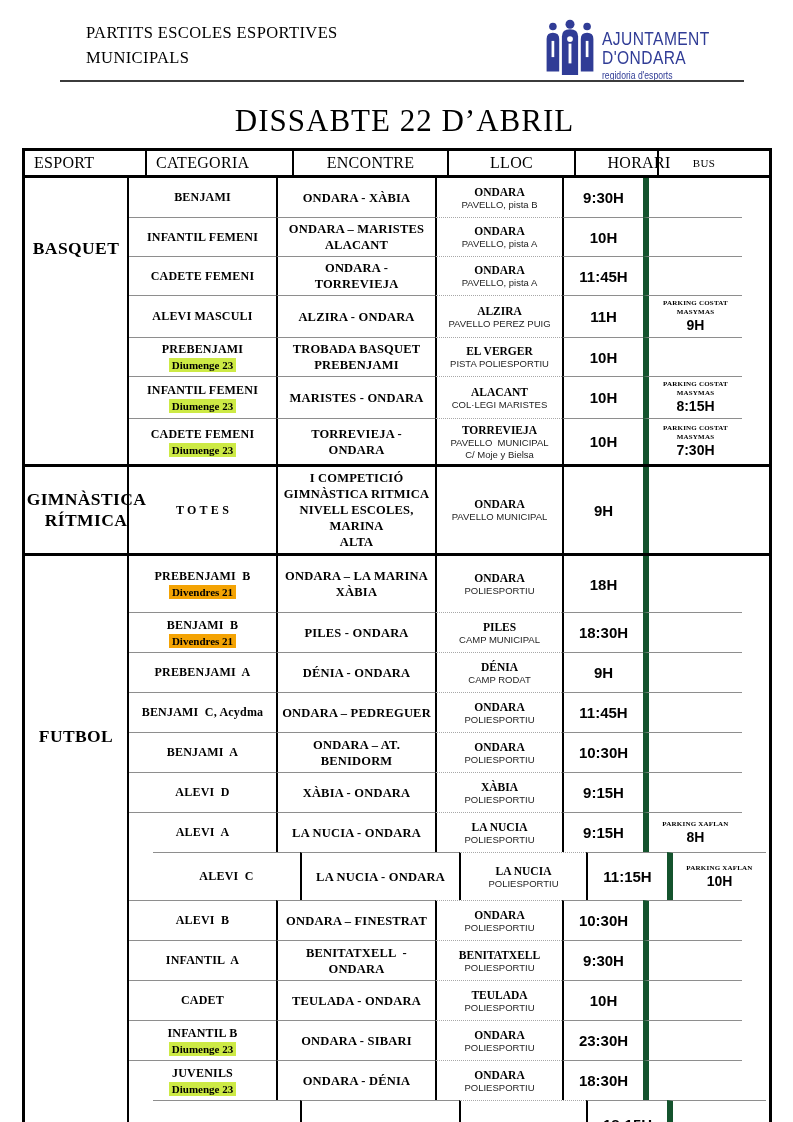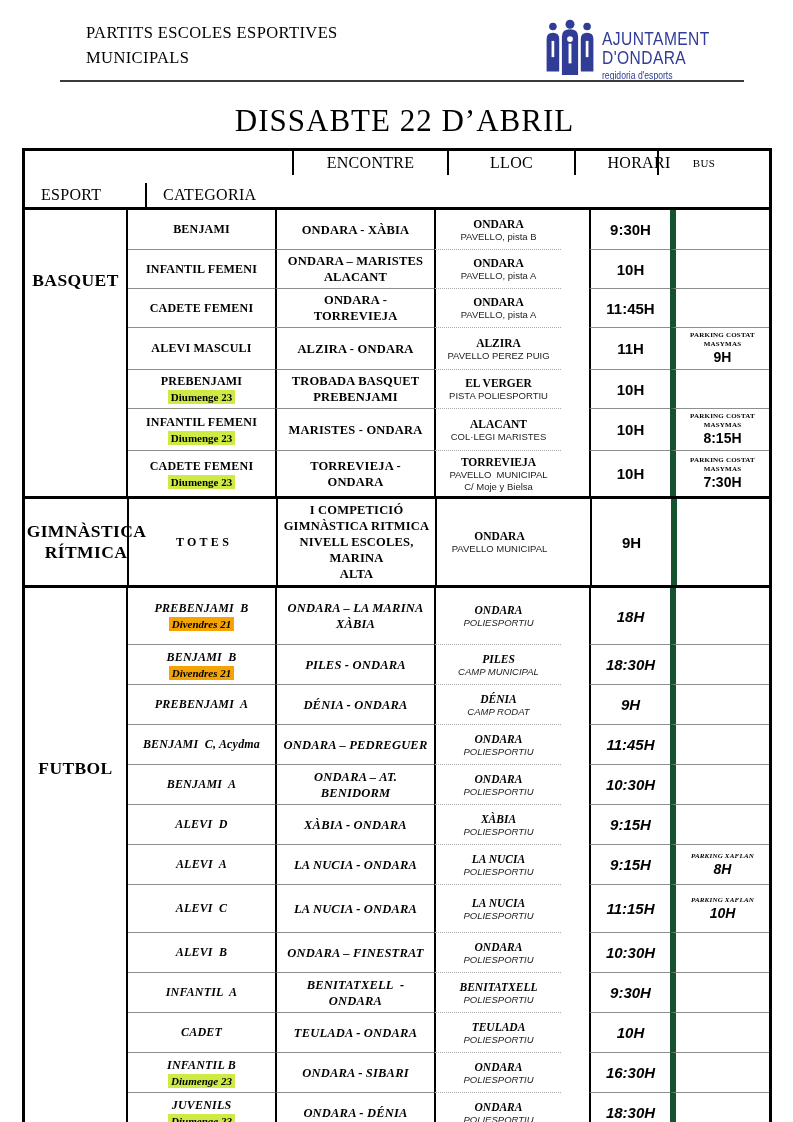--- a/index.html
+++ b/index.html
@@ -21,21 +21,21 @@
 
   .date-title { position:absolute; top:95px; left:0; width:793px; text-align:center;
                 font-size:31px; letter-spacing:1px; font-weight:normal; margin:8px; }
 
   
   .sched-table { position:absolute; top:148px; left:22px; width:750px; border:3px solid #000; box-sizing:border-box; background:#fff; }
 
   .thead { display:flex; border-bottom:3px solid #000; }
   .hcell { box-sizing:border-box; display:flex; align-items:center; justify-content:center;
            height:24px; font-size:16px; letter-spacing:.3px; }
-  .hcell.left { justify-content:flex-start; padding-left:16px;margin-top:32px; }
+  .hcell.left { justify-content:flex-start; padding-left:9px; }
   .c-esport   { width:120px; }
   .c-categoria{ width:147px; }
   .c-encontre { width:155px; }
   .c-lloc     { width:127px; }
   .c-horari   { width:83px;padding-left:45px;  }
   .c-bus      { width:92px; font-size:11px; }
   .hcell:not(.c-esport) { border-left:2px solid #000; }
 
   .section { display:flex; }
   .section + .section { border-top:3px solid #000; }
@@ -47,33 +47,33 @@
   .section-1 .sport-cell { justify-content:center;padding-left:20px; }
   .section-2 .sport-cell { justify-content:flex-start; padding-top:170px; }
 
   .rows { flex:1; display:flex; flex-direction:column; }
   .row { display:flex; }
   .cell { box-sizing:border-box; display:flex; flex-direction:column; justify-content:center;
           align-items:center; text-align:center; padding:3px 4px; white-space:pre-wrap; }
   .cell-categoria { width:147px; }
   .cell-encontre  { width:159px; border-left:2px solid #000; }
   .cell-lloc      { width:127px; border-left:2px solid #000; }
-  .cell-horari    { width:81px;  border-left:2px solid #000;margin-left:28px; }
+  .cell-horari    { width:81px;  border-left:2px solid #000; }
   .cell-bus       { width:99px; border-left:6px solid #14532d; }
 
   .row + .row .cell { border-top:1px solid #8e8e8e; }
   .row + .row .cell-lloc { border-top:1px dotted #a8a8a8; }
 
   
   .section-0 .row { min-height:39px; }
   .section-0 .row:nth-child(7) { min-height:46px; }
   .section-1 .row { min-height:64px; }
-  .section-2 .row { min-height:40px;font-style:italic; }
+  .section-2 .row { min-height:40px; }
   .section-2 .row:nth-child(1) { min-height:56px; }
-  .section-2 .row:nth-child(8), .section-2 .row:nth-child(14) { min-height:48px; }
+  .section-2 .row:nth-child(8), .section-2 .row:nth-child(14) { min-height:48px;padding-left:24px; }
 
   .cat-name { font-weight:bold; font-size:12px; line-height:15px; letter-spacing:.2px; }
   .day-badge { display:inline-block; font-weight:bold; font-size:11px; line-height:14px;
                padding:0 3px; margin-top:1px; }
 
   .enc-line { font-weight:bold; font-size:12.5px; line-height:16px; letter-spacing:.2px; }
 
   .lloc-main { font-weight:bold; font-size:11.5px; line-height:14px; }
   .lloc-sub  { font-family:"Liberation Sans", sans-serif; font-size:9.5px; line-height:12px; color:#1d1d1d; }
 
@@ -356,21 +356,21 @@
     <div class="cell cell-bus"></div>
   </div>
 
   <div class="row">
     <div class="cell cell-categoria">
       <div class="cat-name">INFANTIL B</div>
       <div class="day-badge" style="background-color: rgb(205, 234, 69);">Diumenge 23</div>
     </div>
     <div class="cell cell-encontre"><div class="enc-line">ONDARA - SIBARI</div></div>
     <div class="cell cell-lloc"><div class="lloc-main">ONDARA</div><div class="lloc-sub">POLIESPORTIU</div></div>
-    <div class="cell cell-horari">16:30H</div>
+    <div class="cell cell-horari">23:30H</div>
     <div class="cell cell-bus"></div>
   </div>
 
   <div class="row">
     <div class="cell cell-categoria">
       <div class="cat-name">JUVENILS</div>
       <div class="day-badge" style="background-color: rgb(205, 234, 69);">Diumenge 23</div>
     </div>
     <div class="cell cell-encontre"><div class="enc-line">ONDARA - DÉNIA</div></div>
     <div class="cell cell-lloc"><div class="lloc-main">ONDARA</div><div class="lloc-sub">POLIESPORTIU</div></div>

